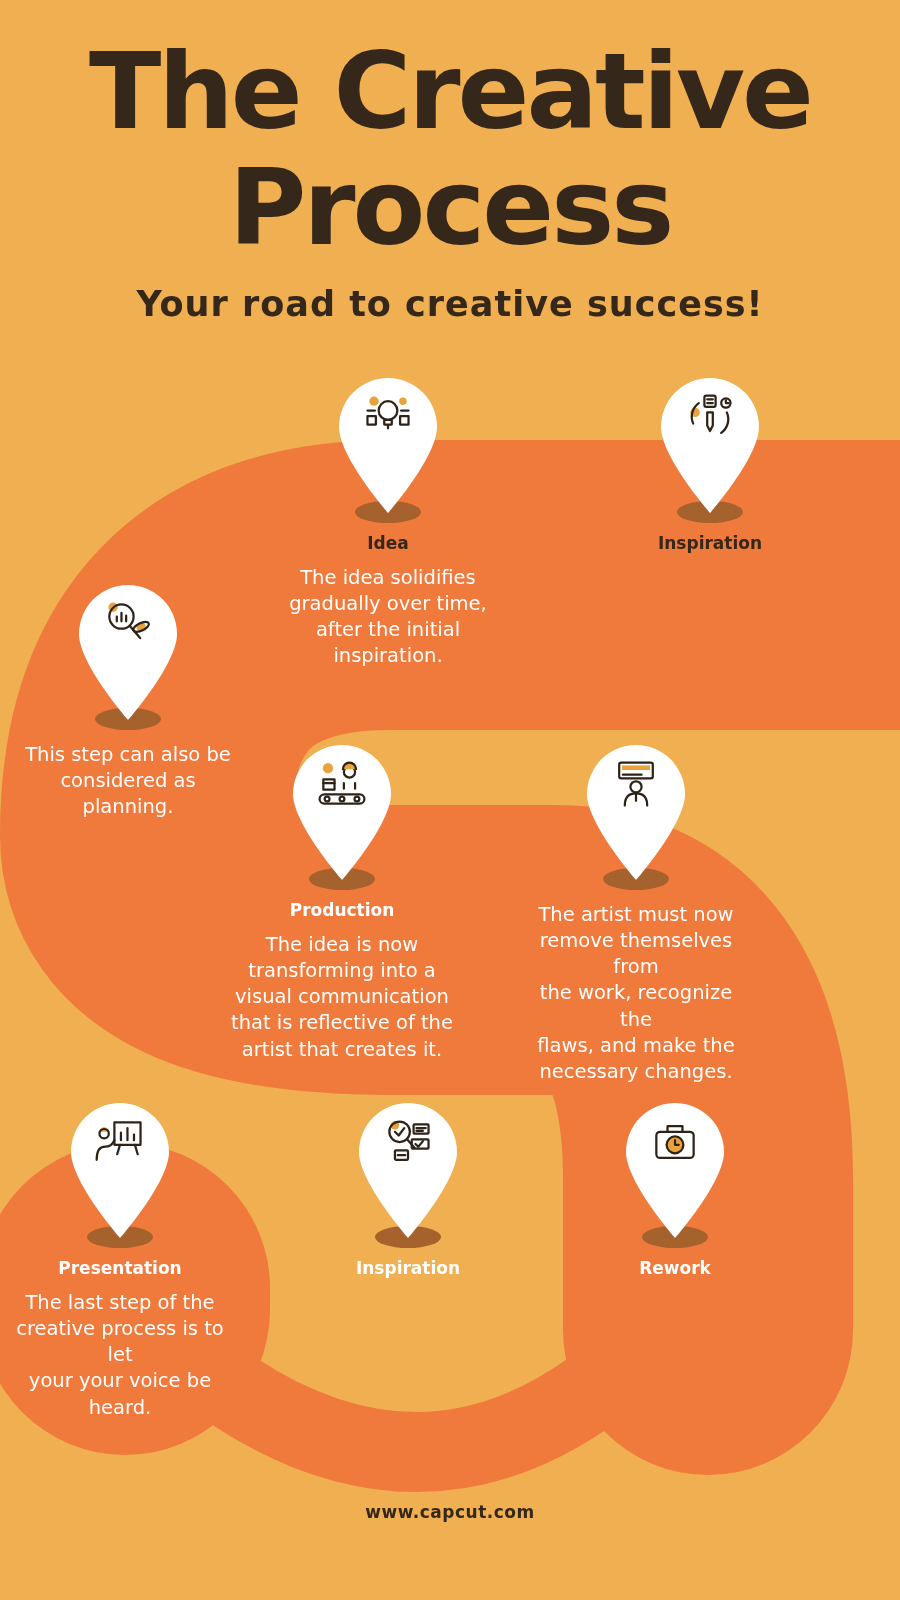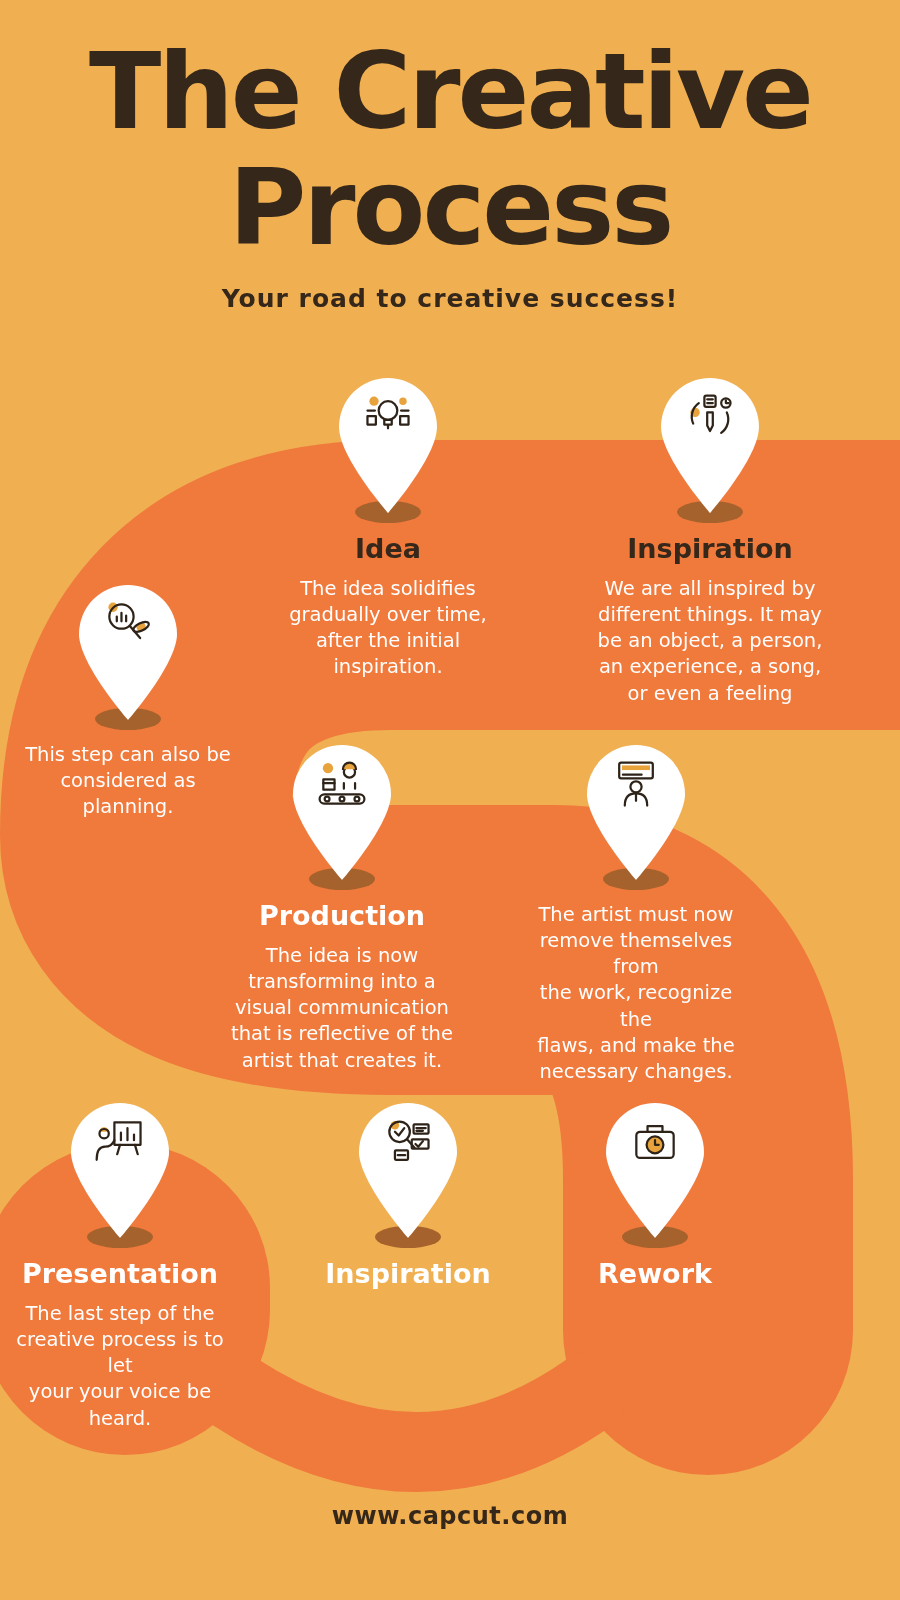--- a/index.html
+++ b/index.html
@@ -2,40 +2,40 @@
 <html><head>
 <meta charset="utf-8">
 <style>
   html,body{margin:0;padding:0;}
   body{width:900px;height:1600px;position:relative;overflow:hidden;
        background:#F0AF50;font-family:"DejaVu Sans","Liberation Sans",sans-serif;}
   .road-svg{position:absolute;left:0;top:0;z-index:0;}
   .header{position:absolute;left:0;top:34px;width:900px;text-align:center;z-index:3;}
   .title{font-size:106px;line-height:116px;font-weight:bold;letter-spacing:-3px;
          color:#35271A;margin:0;}
-  .subtitle{margin:18px 0 0 0;font-size:25px;font-weight:bold;letter-spacing:1px;color:#35271A;}
+  .subtitle{margin:18px 0 0 0;font-size:35px;font-weight:bold;letter-spacing:1px;color:#35271A;}
   .footer{position:absolute;left:0;top:1502px;width:900px;text-align:center;z-index:3;
-          font-size:24px;font-weight:bold;letter-spacing:.5px;color:#35271A;}
+          font-size:17px;font-weight:bold;letter-spacing:.5px;color:#35271A;}
   .step{position:absolute;text-align:center;z-index:2;}
   .pin-wrap{position:relative;width:104px;height:148px;margin:0 auto;}
   .pin-shadow{position:absolute;bottom:0;left:50%;transform:translateX(-50%);
               width:66px;height:22px;border-radius:50%;background:#A5622C;z-index:1;}
   .pin{position:absolute;top:0;left:0;width:104px;height:140px;z-index:2;}
   .icon{position:absolute;top:15px;left:24px;width:56px;height:56px;z-index:3;}
-  .step-title{margin:10px 0 7px 0;font-size:27px;font-weight:bold;color:#fff;}
+  .step-title{margin:10px 0 7px 0;font-size:17px;font-weight:bold;color:#fff;}
   .step-title.dark{color:#35271A;}
   .step-desc{margin:12px;font-size:19.5px;line-height:1.34;color:#fff;white-space:pre-line;}
   .step-idea{left:263px;top:375px;width:250px;}
   .step-inspiration{left:585px;top:375px;width:250px;}
   .step-research{left:3px;top:582px;width:250px;}
   .step-production{left:217px;top:742px;width:250px;}
   .step-critique{left:511px;top:742px;width:250px;}
   .step-presentation{left:-5px;top:1100px;width:250px;}
   .step-evaluation{left:283px;top:1100px;width:250px;}
-  .step-rework{left:530px;top:1100px;width:250px;}
+  .step-rework{left:550px;top:1100px;width:250px;}
 </style>
 </head>
 <body>
 
 <svg class="road-svg" width="900" height="1600" viewBox="0 0 900 1600">
   <path d="M 1030 585 L 390 585 Q 145 585 145 835 Q 145 950 390 950 L 555 950 Q 708 950 708 1180 L 708 1330" fill="none" stroke="#F0793C" stroke-width="290" stroke-linecap="round" stroke-linejoin="round"></path>
   <path d="M 125 1288 L 125 1310" fill="none" stroke="#F0793C" stroke-width="290" stroke-linecap="round"></path>
   <path d="M 235 1392 Q 420 1512 590 1392" fill="none" stroke="#F0793C" stroke-width="80" stroke-linecap="round"></path>
 </svg>
 
@@ -85,25 +85,20 @@
         <path d="M27 10 h6 M27 14 h6"></path>
         <path d="M27 24 h6 v14 l-3 6 l-3 -6 z"></path>
         <path d="M12 36 a18 18 0 0 1 6 -22"></path>
         <path d="M48 24 a18 18 0 0 1 -6 22"></path>
         <circle cx="47" cy="14" r="5"></circle>
         <path d="M47 11 v3 h3"></path>
       </g>
     </svg>
   </div>
   <h3 class="step-title dark">Inspiration</h3>
-  <p class="step-desc">We are all inspired by
-different things.  It may
-be an object, a person,
-an experience, a song,
-or even a feeling</p>
 </div>
 
 <div class="step step-research">
   <div class="pin-wrap">
     <div class="pin-shadow"></div>
     <svg class="pin" viewBox="0 0 104 140">
       <path d="M52 138 C52 138 3 82 3 52 A49 49 0 1 1 101 52 C101 82 52 138 52 138 Z" fill="#fff"></path>
     </svg>
     <svg class="icon" viewBox="0 0 60 60">
       <circle cx="14" cy="11" r="5" fill="#E8A33C"></circle>

